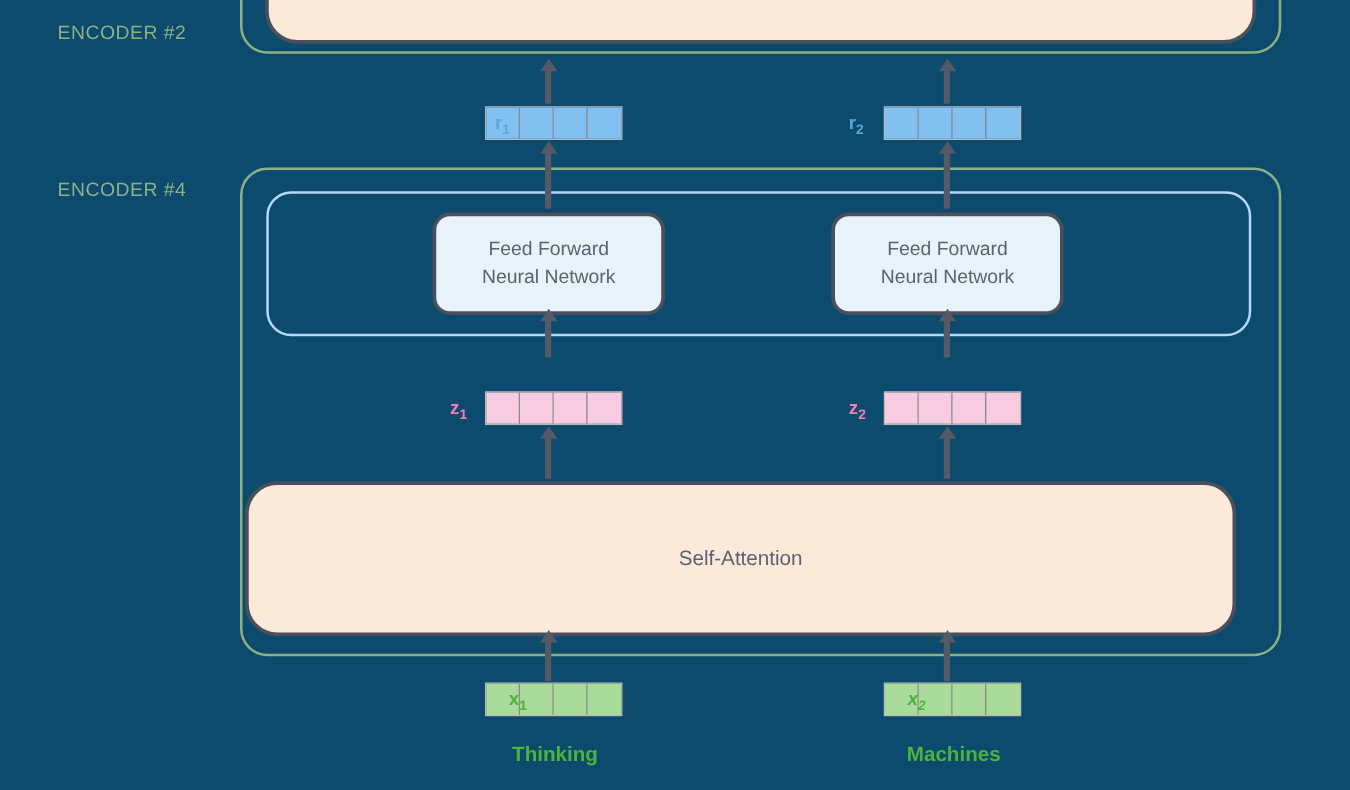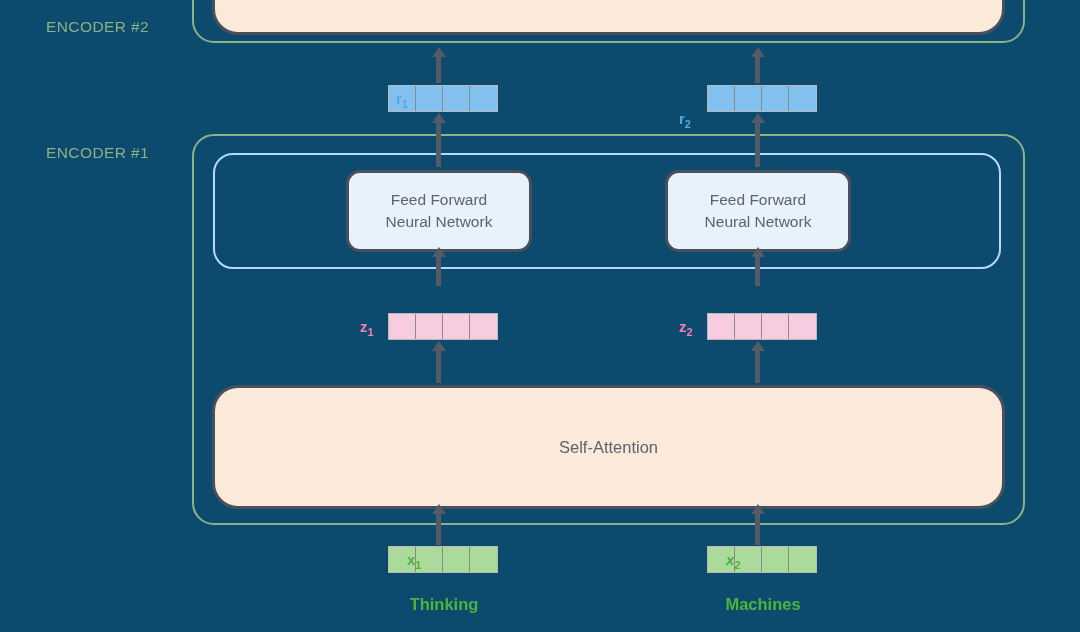--- a/index.html
+++ b/index.html
@@ -62,21 +62,21 @@
     align-items: center;
     justify-content: center;
   }
   #self-attention-2 {
     left: 212px;
     top: -140px;
     width: 793px;
     height: 175px;
   }
   #self-attention-1 {
-    left: 212px;
+    left: 196px;
     top: 385px;
     width: 793px;
     height: 124px;
   }
   .self-attention-text {
     color: #5c6270;
     font-size: 16.5px;
   }
 
   
@@ -146,21 +146,21 @@
     font-weight: bold;
     font-size: 15px;
     white-space: nowrap;
   }
   .vec-label sub { font-size: 11px; font-weight: bold; }
   .label-blue  { color: #55a8e0; }
   .label-pink  { color: #ef7fb4; }
   .label-green { color: #4eb33a; margin-left: 47px; }
 
   #label-r1 { left: 360px; top: 90px; margin-left: 36px; }
-  #label-r2 { left: 679px; top: 90px; margin-top: 20px; }
+  #label-r2 { left: 679px; top: 90px; }
   #label-z1 { left: 360px; top: 318px; }
   #label-z2 { left: 679px; top: 318px; }
   #label-x1 { left: 360px; top: 551px; }
   #label-x2 { left: 679px; top: 551px; font-style: italic; }
 
   
   .word-label {
     position: absolute;
     color: #4eb33a;
     font-weight: bold;
@@ -204,21 +204,21 @@
 </head>
 <body>
 
 <div id="canvas">
 
   <div id="encoder2-box" class="encoder-box"></div>
   <div id="self-attention-2" class="self-attention"></div>
   <div id="encoder2-label" class="encoder-label">ENCODER #2</div>
 
   <div id="encoder1-box" class="encoder-box"></div>
-  <div id="encoder1-label" class="encoder-label">ENCODER #1</div>
+  <div id="encoder1-label" class="encoder-label">ENCODER #4</div>
 
   <div id="ffn-container"></div>
 
   <div id="ffn-box-1" class="ffn-box">
     <span class="ffn-text">Feed Forward</span>
     <span class="ffn-text">Neural Network</span>
   </div>
   <div id="ffn-box-2" class="ffn-box">
     <span class="ffn-text">Feed Forward</span>
     <span class="ffn-text">Neural Network</span>

